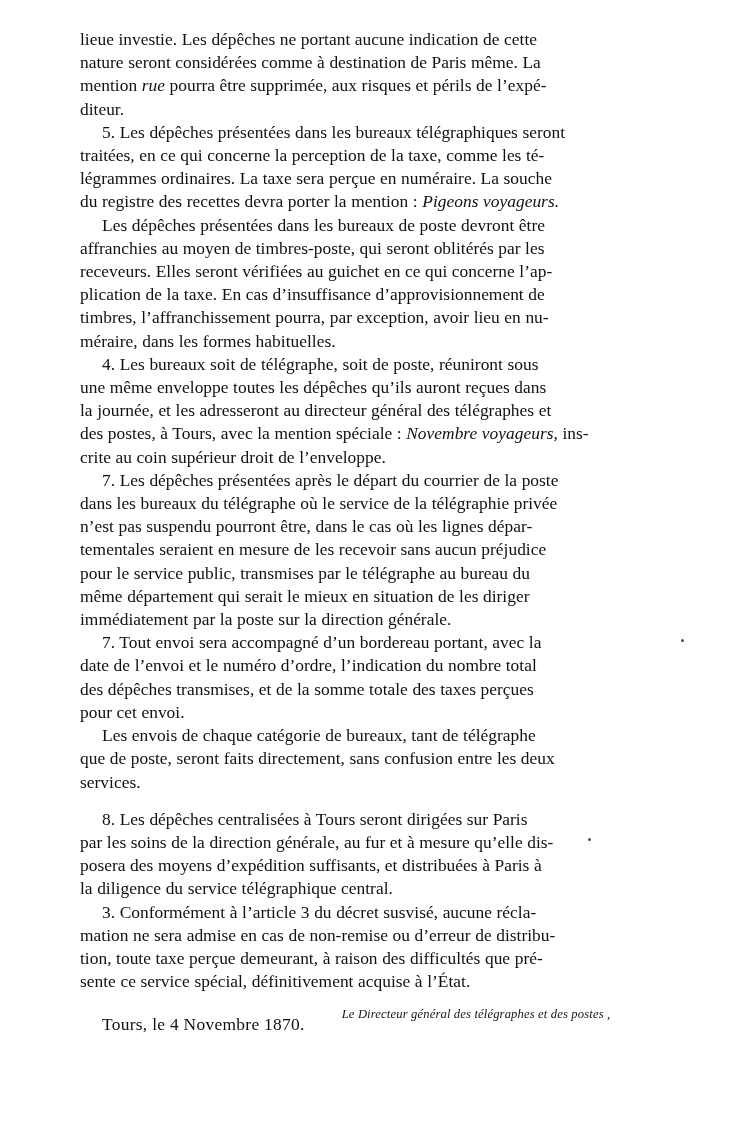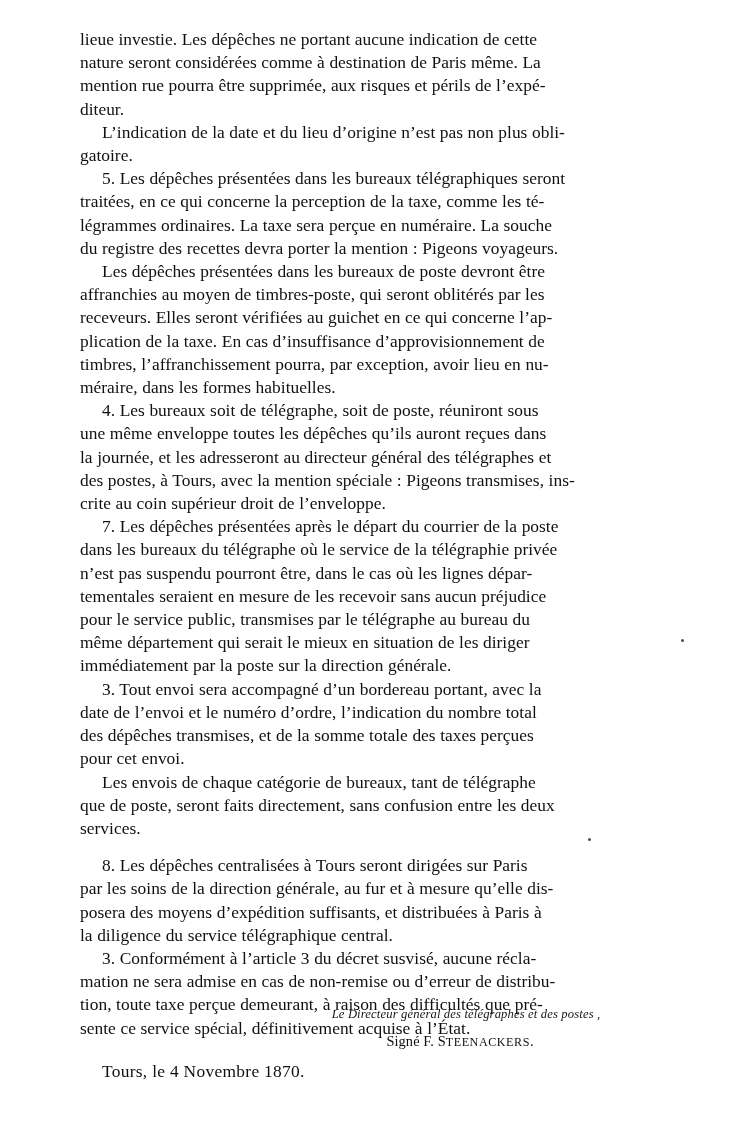--- a/index.html
+++ b/index.html
@@ -46,41 +46,42 @@
     color: #101010;
   }
   .para.indent {
     text-indent: 22px;
   }
   .para.gap-before {
     margin-top: 14px;
   }
 
   .it {
+    font-style: italic;
   }
 
   
   .dateline {
     margin: 0;
     margin-top: 20px;
     text-indent: 22px;
     font-size: 17.4px;
     line-height: 23.2px;
     text-align: left;
     color: #101010;
   }
   .oldstyle {
     font-family: "Liberation Serif", "DejaVu Serif", serif;
     letter-spacing: 0.3px;
   }
 
   
   #signature {
     position: absolute;
-    left: 86px;
+    left: 96px;
     top: 1006px;
     width: 610px;
     text-align: center;
   }
   .sig-title {
     margin: 0;
     font-style: italic;
     font-size: 12.6px;
     line-height: 17px;
     letter-spacing: 0.15px;
@@ -115,45 +116,43 @@
 <body>
 
 <div id="page">
 
   <div id="column">
     <div id="body-paragraphs">
         <p class="para"><span>lieue investie. Les dépêches ne portant aucune indication de cette
 nature seront considérées comme à destination de Paris même. La
 mention </span><span class="it">rue</span><span> pourra être supprimée, aux risques et périls de l’expé-
 diteur.</span></p>
-        <p class="para indent"><span>L’indication de la date et du lieu d’origine n’est pas non plus obli-
-gatoire.</span></p>
         <p class="para indent"><span>5. Les dépêches présentées dans les bureaux télégraphiques seront
 traitées, en ce qui concerne la perception de la taxe, comme les té-
 légrammes ordinaires. La taxe sera perçue en numéraire. La souche
 du registre des recettes devra porter la mention : </span><span class="it">Pigeons voyageurs.</span></p>
         <p class="para indent"><span>Les dépêches présentées dans les bureaux de poste devront être
 affranchies au moyen de timbres-poste, qui seront oblitérés par les
 receveurs. Elles seront vérifiées au guichet en ce qui concerne l’ap-
 plication de la taxe. En cas d’insuffisance d’approvisionnement de
 timbres, l’affranchissement pourra, par exception, avoir lieu en nu-
 méraire, dans les formes habituelles.</span></p>
         <p class="para indent"><span>4. Les bureaux soit de télégraphe, soit de poste, réuniront sous
 une même enveloppe toutes les dépêches qu’ils auront reçues dans
 la journée, et les adresseront au directeur général des télégraphes et
-des postes, à Tours, avec la mention spéciale : </span><span class="it">Pigeons transmises,</span><span> ins-
+des postes, à Tours, avec la mention spéciale : </span><span class="it">Novembre voyageurs,</span><span> ins-
 crite au coin supérieur droit de l’enveloppe.</span></p>
         <p class="para indent"><span>7. Les dépêches présentées après le départ du courrier de la poste
 dans les bureaux du télégraphe où le service de la télégraphie privée
 n’est pas suspendu pourront être, dans le cas où les lignes dépar-
 tementales seraient en mesure de les recevoir sans aucun préjudice
 pour le service public, transmises par le télégraphe au bureau du
 même département qui serait le mieux en situation de les diriger
 immédiatement par la poste sur la direction générale.</span></p>
-        <p class="para indent"><span>3. Tout envoi sera accompagné d’un bordereau portant, avec la
+        <p class="para indent"><span>7. Tout envoi sera accompagné d’un bordereau portant, avec la
 date de l’envoi et le numéro d’ordre, l’indication du nombre total
 des dépêches transmises, et de la somme totale des taxes perçues
 pour cet envoi.</span></p>
         <p class="para indent"><span>Les envois de chaque catégorie de bureaux, tant de télégraphe
 que de poste, seront faits directement, sans confusion entre les deux
 services.</span></p>
         <p class="para indent gap-before"><span>8. Les dépêches centralisées à Tours seront dirigées sur Paris
 par les soins de la direction générale, au fur et à mesure qu’elle dis-
 posera des moyens d’expédition suffisants, et distribuées à Paris à
 la diligence du service télégraphique central.</span></p>
@@ -163,21 +162,18 @@
 sente ce service spécial, définitivement acquise à l’État.</span></p>
       </div>
 
     <p class="dateline">
       <span class="oldstyle">Tours, le 4 Novembre 1870.</span>
     </p>
   </div>
 
   <div id="signature">
     <p class="sig-title">Le Directeur général des télégraphes et des postes ,</p>
-    <p class="sig-name">
-      <span>Signé F. </span><span class="smallcaps"><span style="font-size: 14.4px; letter-spacing: 0.1px;">S</span>TEENACKERS</span><span>.</span>
-    </p>
   </div>
 
   <span class="speck" style="left:681px; top:639px;"></span>
   <span class="speck" style="left:588px; top:838px;"></span>
 
 </div>
 
 </body></html>

